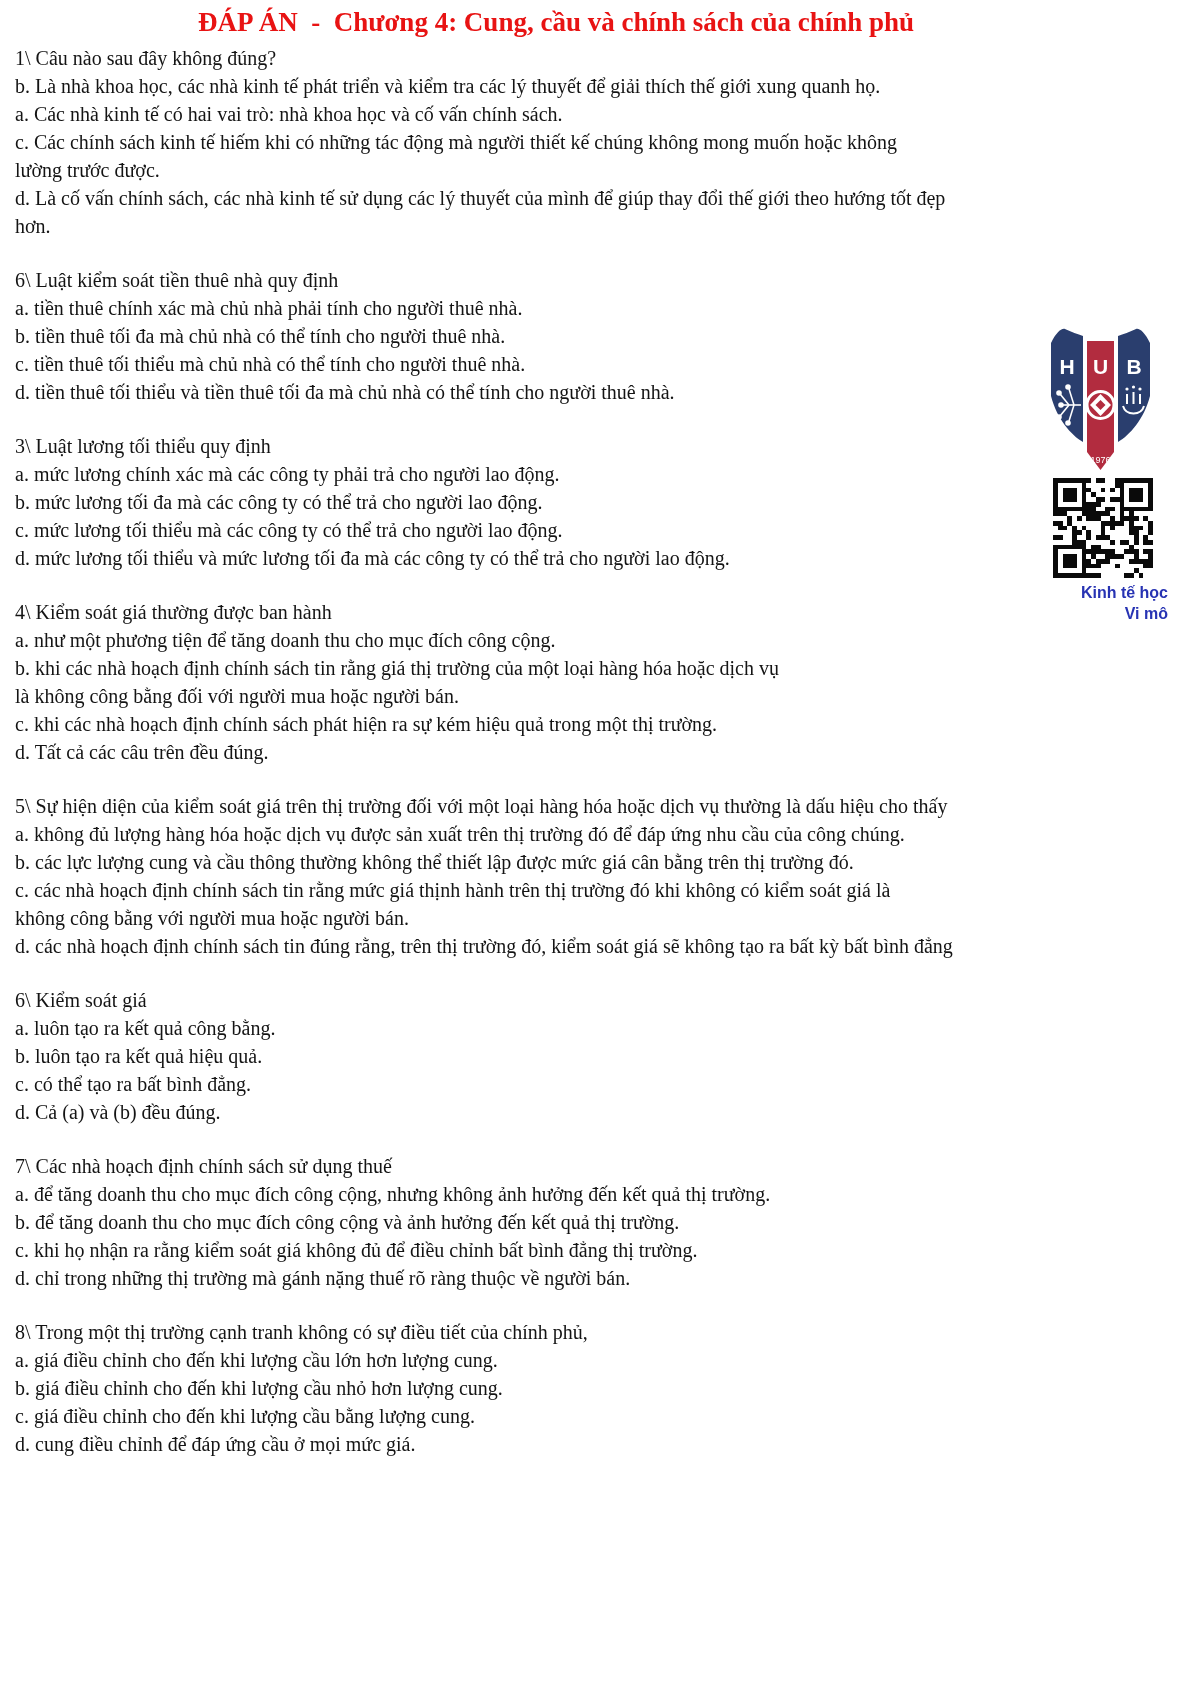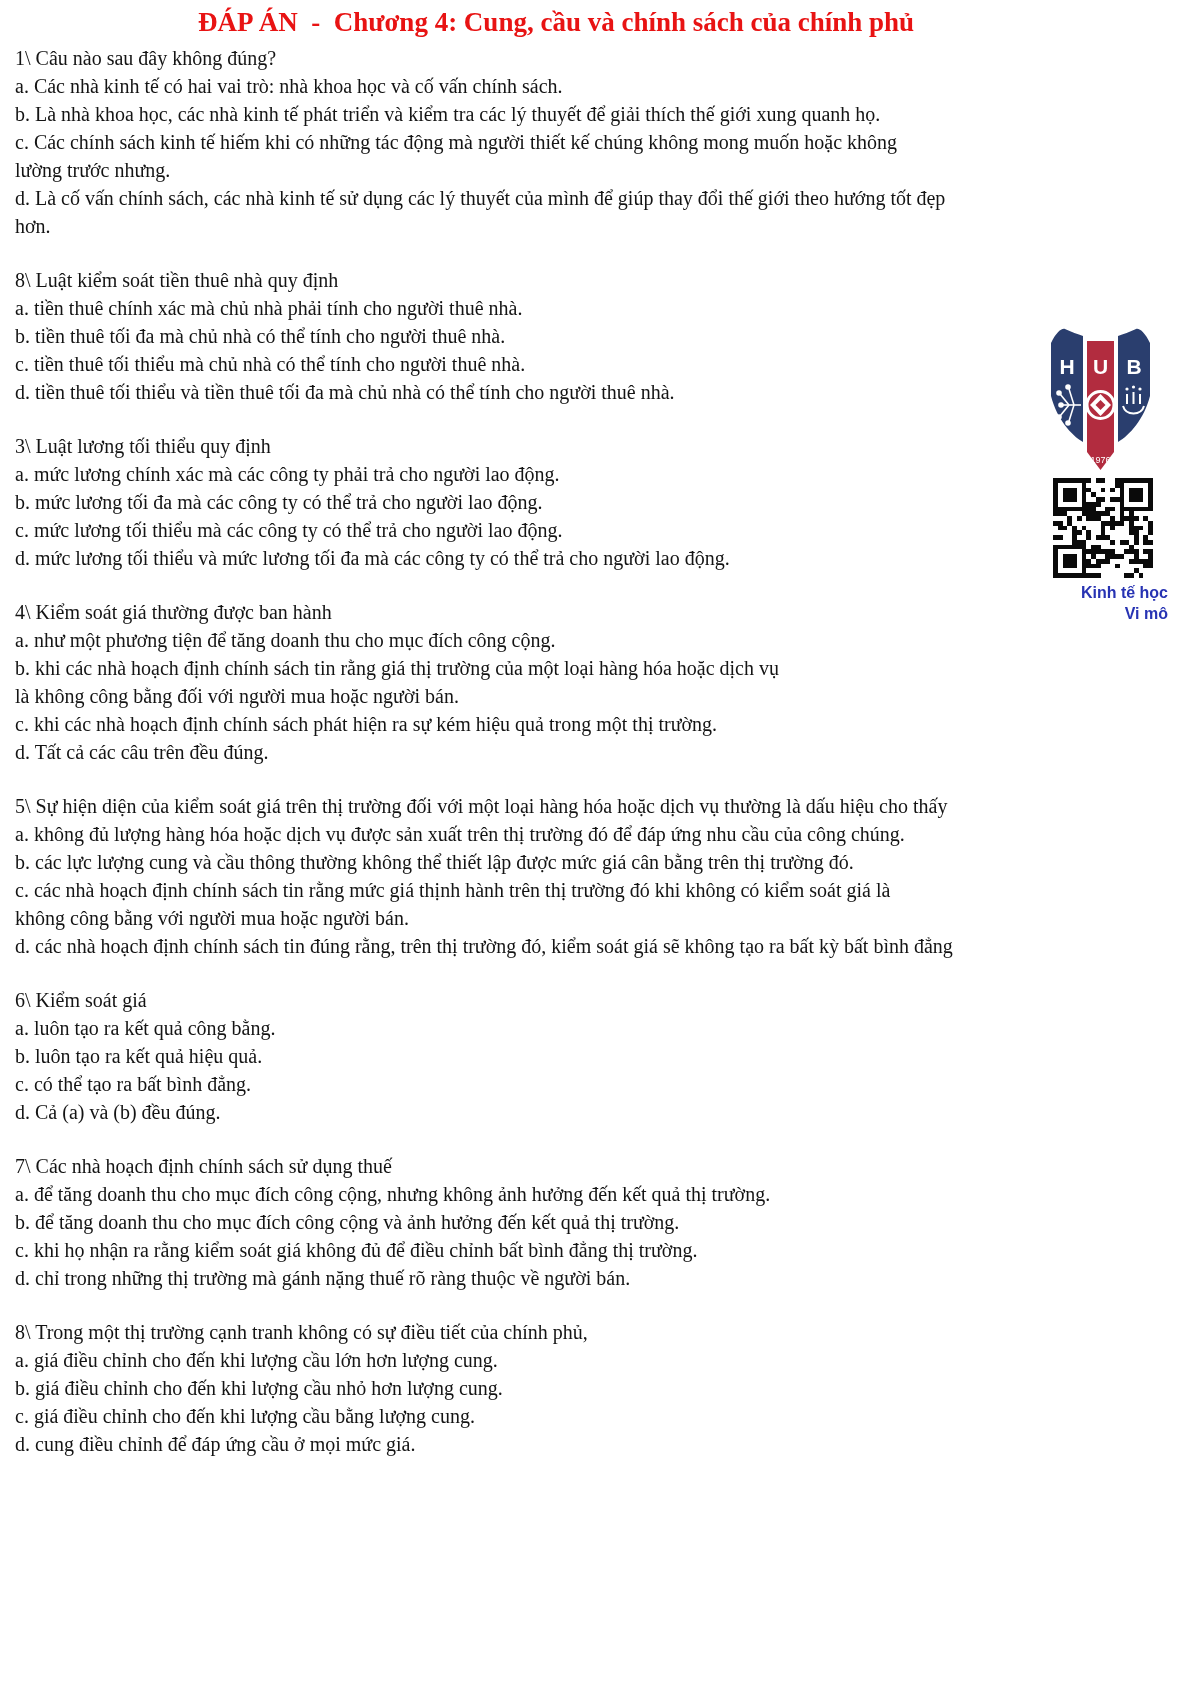--- a/index.html
+++ b/index.html
@@ -27,29 +27,29 @@
 </head>
 <body>
 
 <div class="page">
 
   <div class="title">ĐÁP ÁN  -  Chương 4: Cung, cầu và chính sách của chính phủ</div>
 
   <div class="questions">
       <div class="question">
         <div class="line">1\ Câu nào sau đây không đúng?</div>
+        <div class="line">b. Là nhà khoa học, các nhà kinh tế phát triển và kiểm tra các lý thuyết để giải thích thế giới xung quanh họ.</div>
         <div class="line">a. Các nhà kinh tế có hai vai trò: nhà khoa học và cố vấn chính sách.</div>
-        <div class="line">b. Là nhà khoa học, các nhà kinh tế phát triển và kiểm tra các lý thuyết để giải thích thế giới xung quanh họ.</div>
         <div class="line bold">c. Các chính sách kinh tế hiếm khi có những tác động mà người thiết kế chúng không mong muốn hoặc không</div>
-        <div class="line bold">lường trước nhưng.</div>
+        <div class="line bold">lường trước được.</div>
         <div class="line">d. Là cố vấn chính sách, các nhà kinh tế sử dụng các lý thuyết của mình để giúp thay đổi thế giới theo hướng tốt đẹp</div>
         <div class="line">hơn.</div>
       </div>
       <div class="question">
-        <div class="line">8\ Luật kiểm soát tiền thuê nhà quy định</div>
+        <div class="line">6\ Luật kiểm soát tiền thuê nhà quy định</div>
         <div class="line">a. tiền thuê chính xác mà chủ nhà phải tính cho người thuê nhà.</div>
         <div class="line bold">b. tiền thuê tối đa mà chủ nhà có thể tính cho người thuê nhà.</div>
         <div class="line">c. tiền thuê tối thiểu mà chủ nhà có thể tính cho người thuê nhà.</div>
         <div class="line">d. tiền thuê tối thiểu và tiền thuê tối đa mà chủ nhà có thể tính cho người thuê nhà.</div>
       </div>
       <div class="question">
         <div class="line">3\ Luật lương tối thiểu quy định</div>
         <div class="line">a. mức lương chính xác mà các công ty phải trả cho người lao động.</div>
         <div class="line">b. mức lương tối đa mà các công ty có thể trả cho người lao động.</div>
         <div class="line bold">c. mức lương tối thiểu mà các công ty có thể trả cho người lao động.</div>

